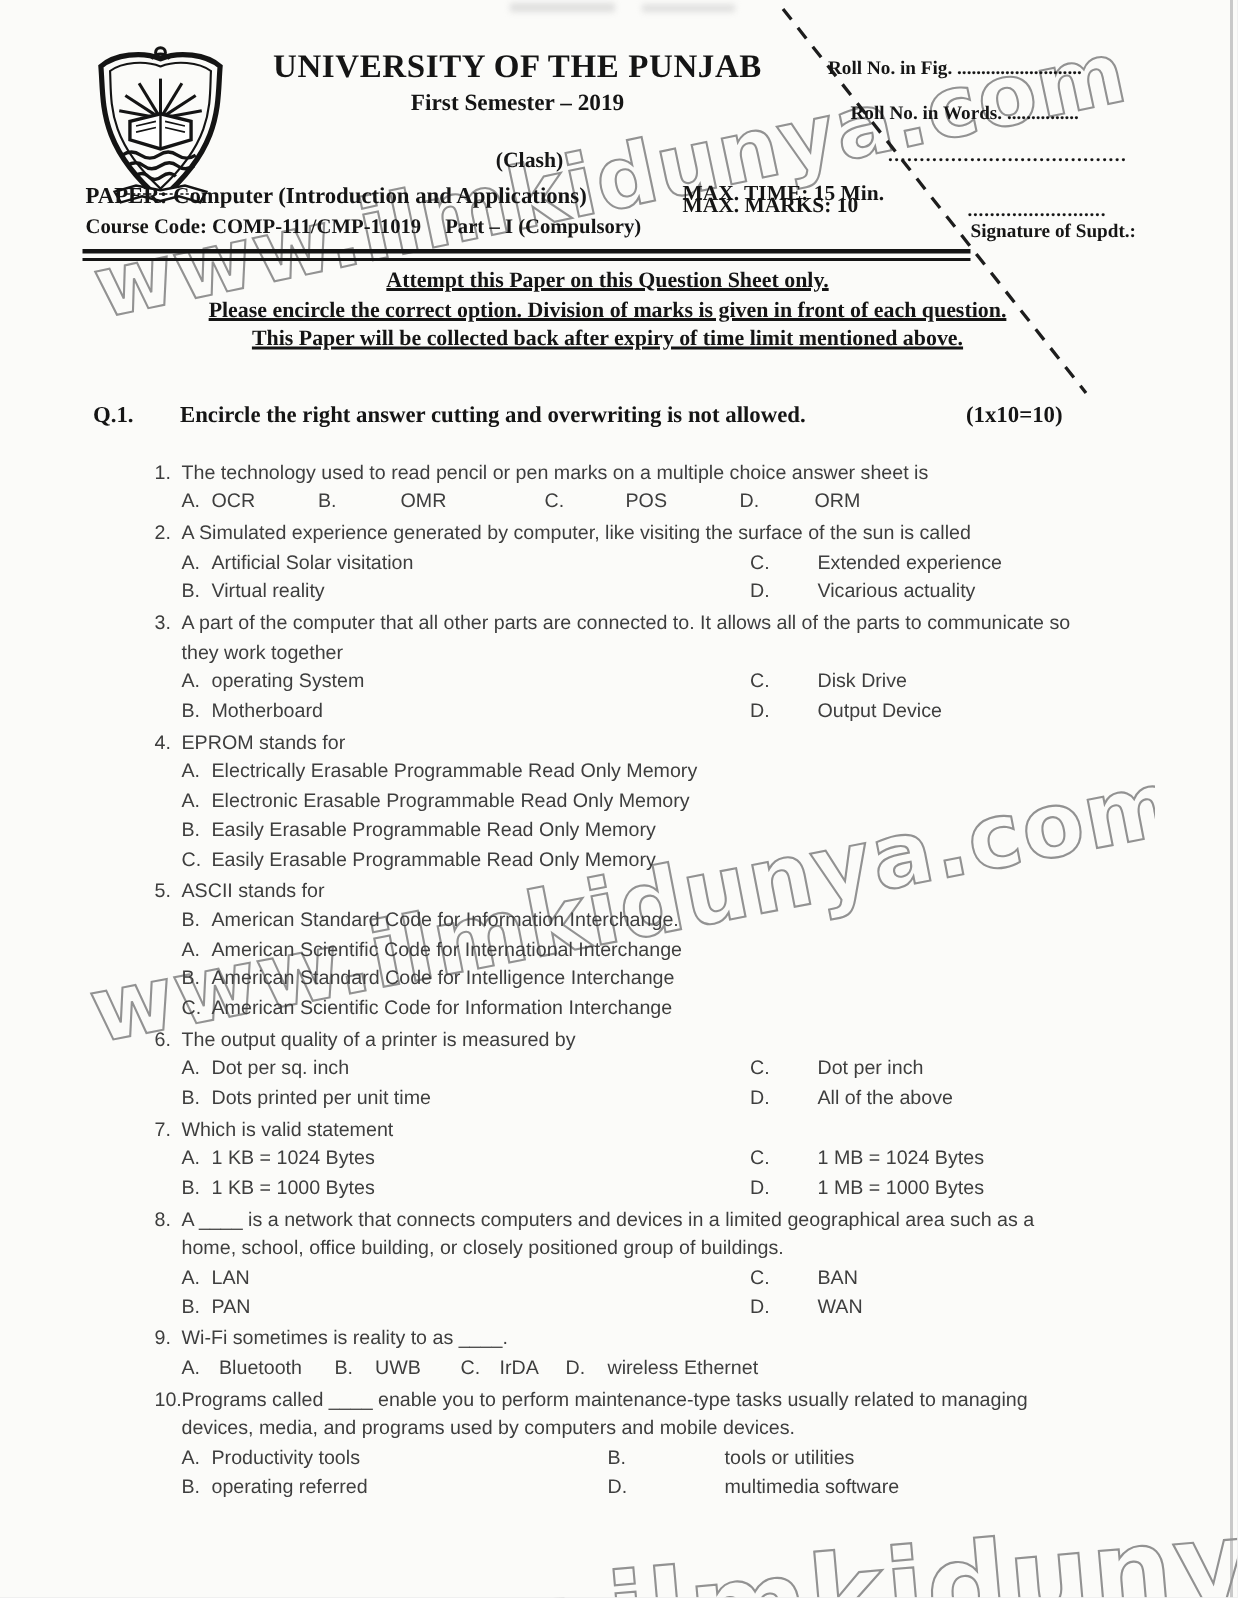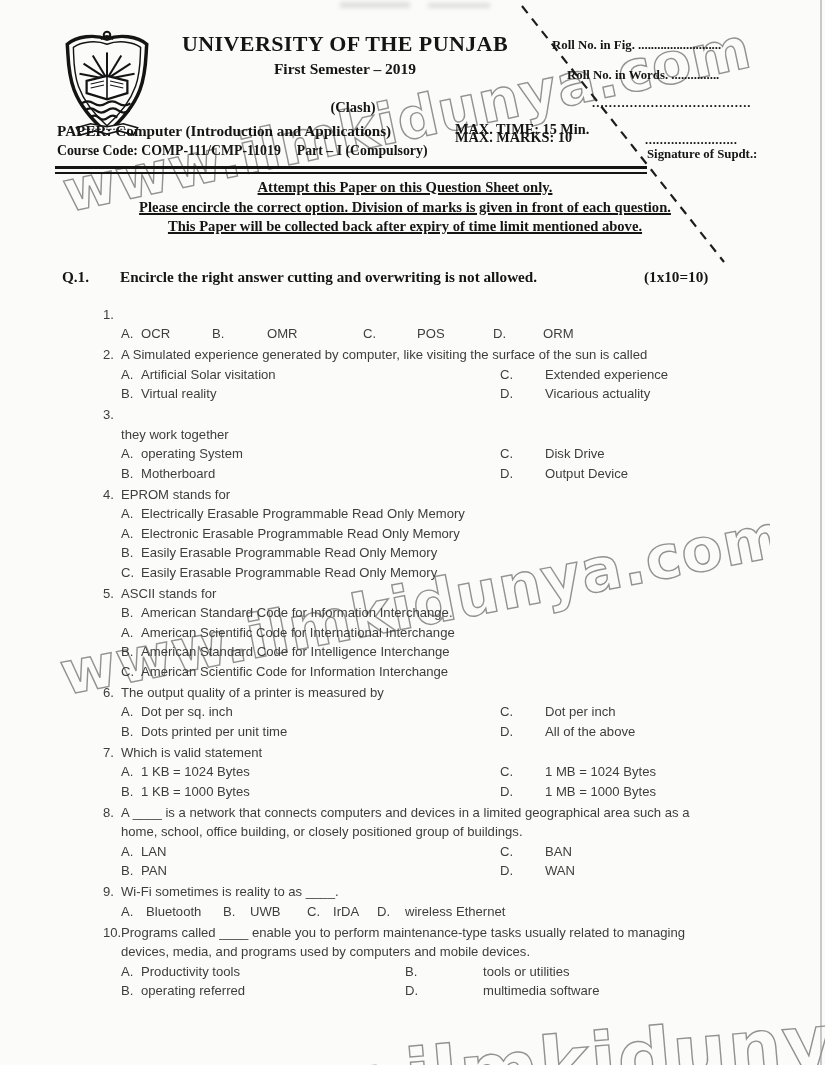--- a/index.html
+++ b/index.html
@@ -123,20 +123,21 @@
 
   <div class="abs serif qh-num">Q.1.</div>
   <div class="abs serif qh-text">Encircle the right answer cutting and overwriting is not allowed.</div>
   <div class="abs serif qh-marks">(1x10=10)</div>
 
   <div class="questions">
 
     <div class="q">
       <div class="qrow">
         <span class="qnum">1.</span>
+        <span class="qline">The technology used to read pencil or pen marks on a multiple choice answer sheet is</span>
       </div>
       <div class="qrow">
         <span style="left:21px">A.</span>
         <span style="left:41px">OCR</span>
         <span style="left:112px">B.</span>
         <span style="left:167px">OMR</span>
         <span style="left:263px">C.</span>
         <span style="left:317px">POS</span>
         <span style="left:393px">D.</span>
         <span style="left:443px">ORM</span>
@@ -158,20 +159,21 @@
         <span class="c1l">B.</span>
         <span class="c1t">Virtual reality</span>
         <span class="c2l">D.</span>
         <span class="c2t">Vicarious actuality</span>
       </div>
     </div>
 
     <div class="q">
       <div class="qrow">
         <span class="qnum">3.</span>
+        <span class="qline">A part of the computer that all other parts are connected to. It allows all of the parts to communicate so</span>
       </div>
       <div class="qrow">
         <span class="qline">they work together</span>
       </div>
       <div class="qrow">
         <span class="c1l">A.</span>
         <span class="c1t">operating System</span>
         <span class="c2l">C.</span>
         <span class="c2t">Disk Drive</span>
       </div>

